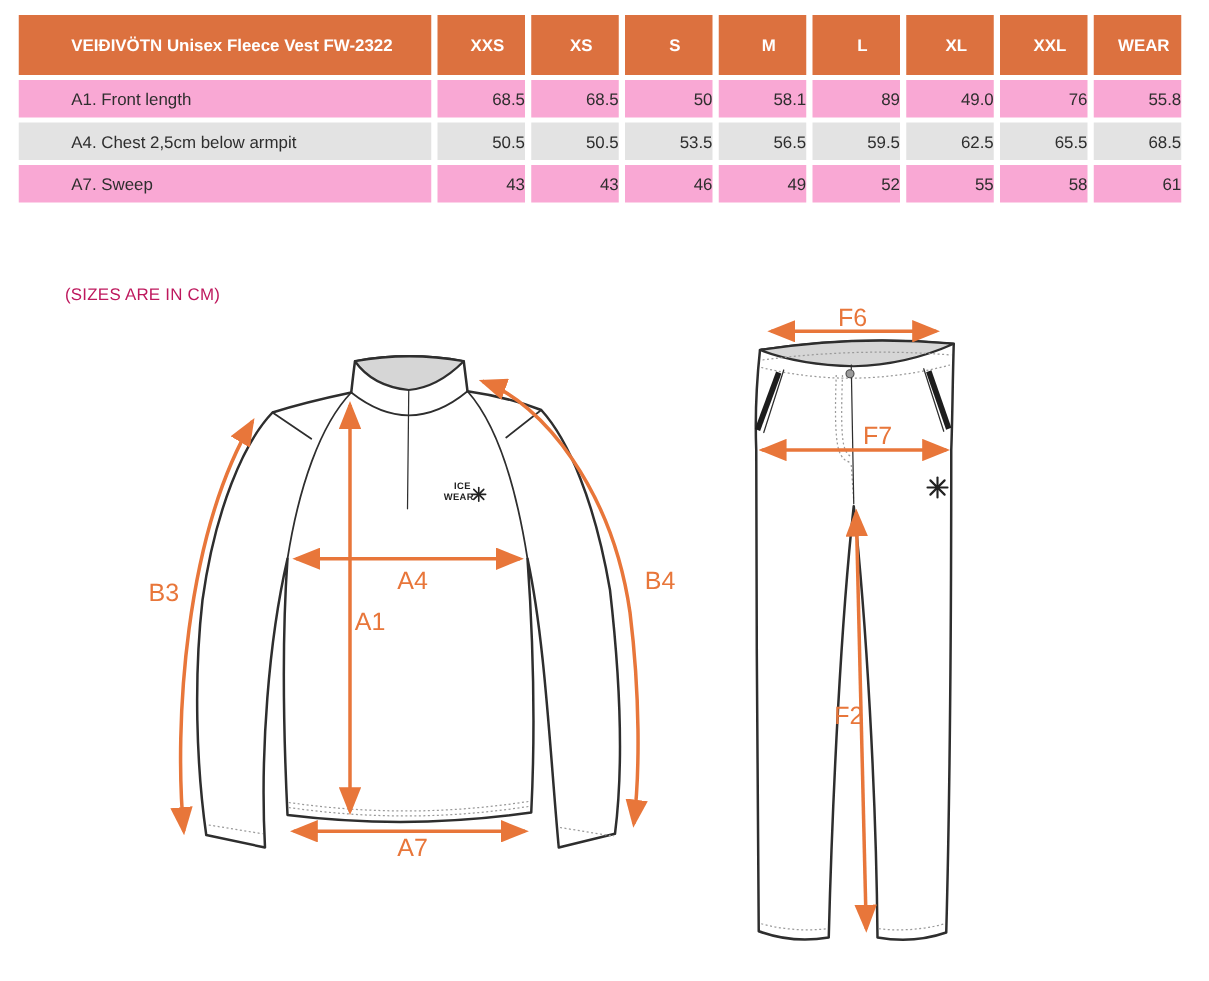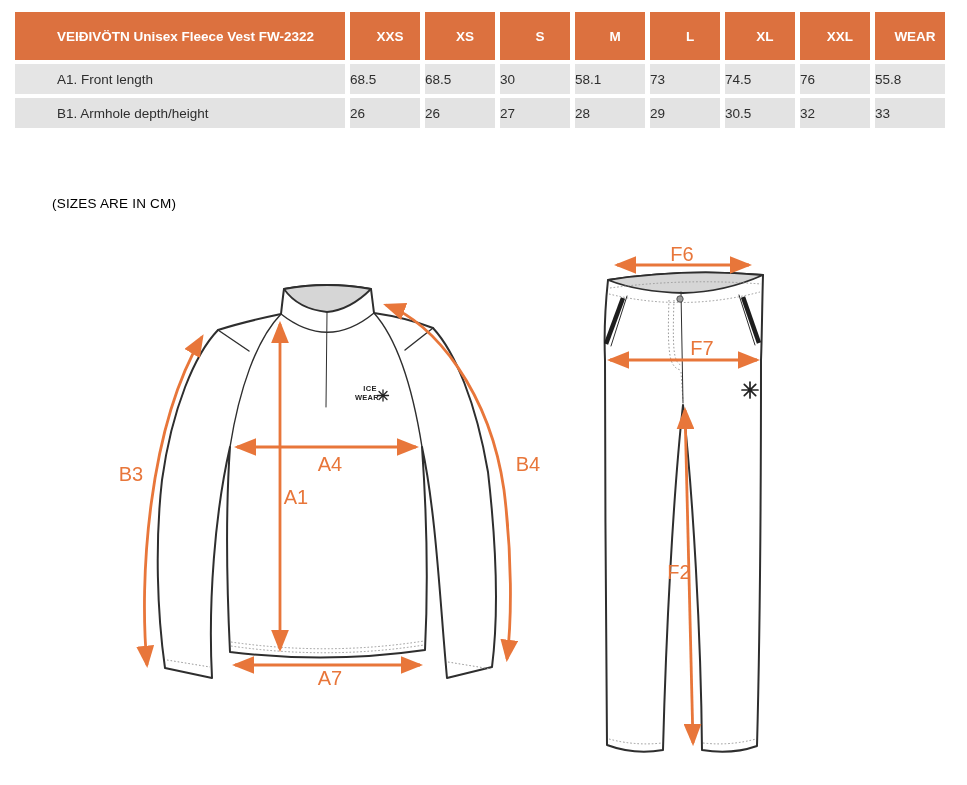--- a/index.html
+++ b/index.html
@@ -13,28 +13,28 @@
     position:absolute;left:10px;top:8px;
     border-collapse:separate;border-spacing:5px 4px;table-layout:fixed;
   }
   table.size-table th,table.size-table td{
     font-size:13.5px;vertical-align:middle;padding:0;
   }
   table.size-table th{
     background:#DC713F;color:#ffffff;font-weight:bold;height:48px;text-align:center;padding-left:10px;
   }
   table.size-table th.lbl{ text-align:left;padding-left:42px;margin-top:16px; }
-  table.size-table td{ height:30px;text-align:left;color:#2e2e2e; }
+  table.size-table td{ height:30px;text-align:right;color:#2e2e2e; }
   table.size-table td.lbl{ text-align:left;padding-left:42px; }
-  tr.row-dark td{ background:#e5e5e5; }
+  tr.row-dark td{ background:#f9a8d4; }
   tr.row-light td{ background:#E3E3E3; }
   
   .cm-note{
-    position:absolute;left:52px;top:196px;
-    color:#000000;font-size:13.5px;letter-spacing:.2px;
+    position:absolute;left:52px;top:228px;
+    color:#be185d;font-size:13.5px;letter-spacing:.2px;
   }
   
   .shirt-svg{ position:absolute;left:100px;top:250px; }
   .pants-svg{ position:absolute;left:585px;top:243px; }
   svg text.meas{
     fill:#E8763A;font-size:20px;font-family:"Liberation Sans","DejaVu Sans",sans-serif;
   }
   svg text.logo{
     fill:#222;font-size:7.5px;font-weight:bold;letter-spacing:.3px;
     font-family:"Liberation Sans","DejaVu Sans",sans-serif;
@@ -72,37 +72,48 @@
     <th>M</th>
     <th>L</th>
     <th>XL</th>
     <th>XXL</th>
     <th>WEAR</th>
   </tr>
   <tr class="row-dark">
     <td class="lbl">A1. Front length</td>
     <td>68.5</td>
     <td>68.5</td>
-    <td>30</td>
+    <td>50</td>
     <td>58.1</td>
-    <td>73</td>
-    <td>74.5</td>
+    <td>89</td>
+    <td>49.0</td>
     <td>76</td>
     <td>55.8</td>
   </tr>
   <tr class="row-light">
-    <td class="lbl">B1. Armhole depth/height</td>
-    <td>26</td>
-    <td>26</td>
-    <td>27</td>
-    <td>28</td>
-    <td>29</td>
-    <td>30.5</td>
-    <td>32</td>
-    <td>33</td>
+    <td class="lbl">A4. Chest 2,5cm below armpit</td>
+    <td>50.5</td>
+    <td>50.5</td>
+    <td>53.5</td>
+    <td>56.5</td>
+    <td>59.5</td>
+    <td>62.5</td>
+    <td>65.5</td>
+    <td>68.5</td>
+  </tr>
+  <tr class="row-dark">
+    <td class="lbl">A7. Sweep</td>
+    <td>43</td>
+    <td>43</td>
+    <td>46</td>
+    <td>49</td>
+    <td>52</td>
+    <td>55</td>
+    <td>58</td>
+    <td>61</td>
   </tr>
 </tbody>
   </table>
 
 <div class="cm-note">(SIZES ARE IN CM)</div>
 
 <svg class="shirt-svg" width="470" height="470" viewBox="0 0 470 470">
   <defs>
     <marker id="ah" viewBox="0 0 10 8" markerWidth="8" markerHeight="6.4" refX="8.6" refY="4" orient="auto-start-reverse" markerUnits="strokeWidth">
       <path d="M0,0 L10,4 L0,8 Z" fill="#E8763A"></path>

